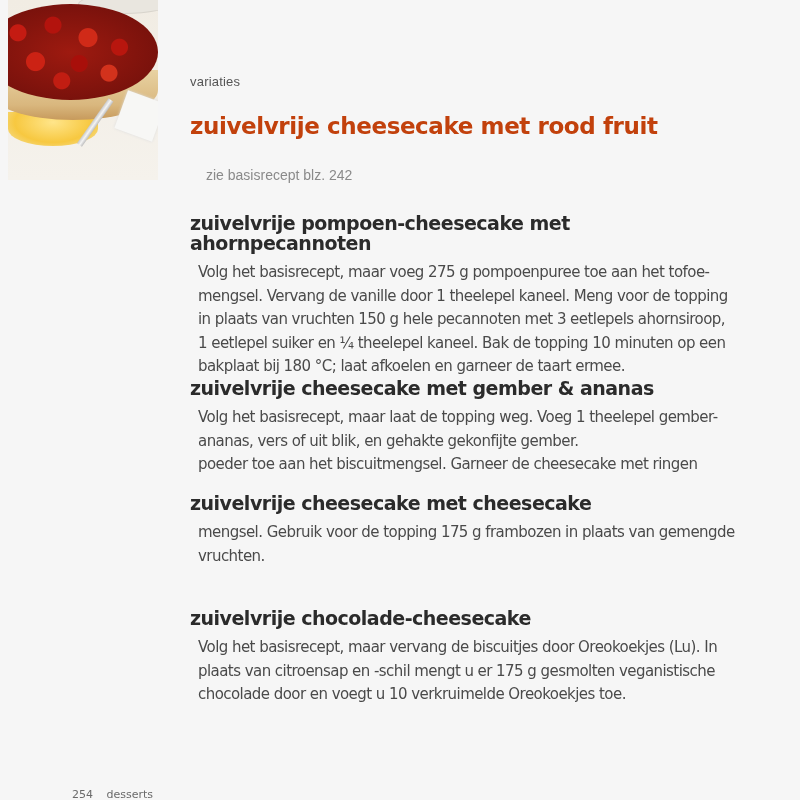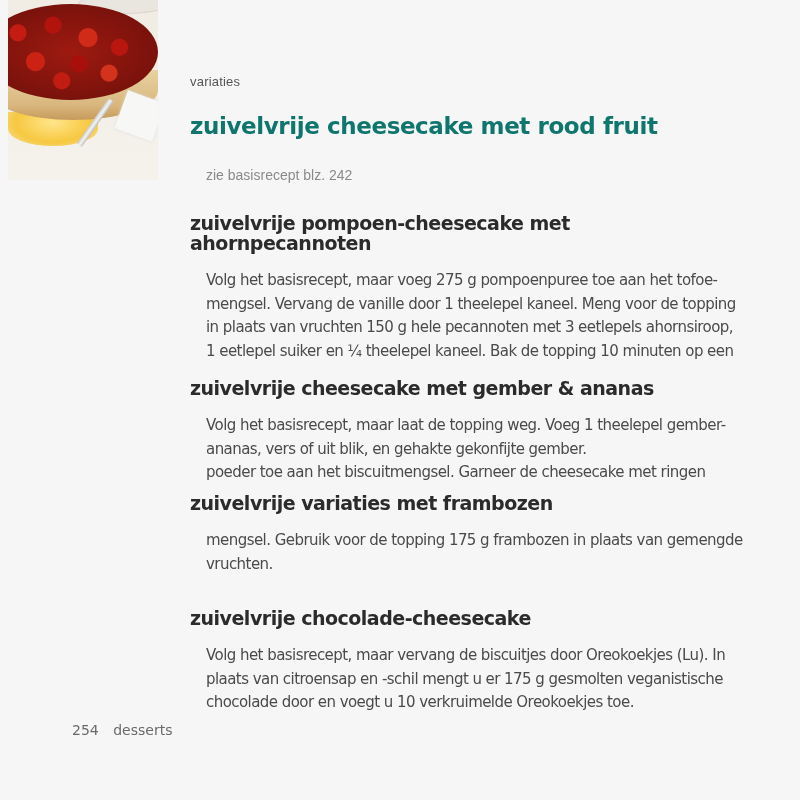--- a/index.html
+++ b/index.html
@@ -55,50 +55,50 @@
   }
 
   .section-label {
     position: absolute; left: 190px; top: 74px;
     font-family: "Liberation Sans", sans-serif;
     font-size: 13px; color: #555; letter-spacing: 0.2px;
   }
   .page-title {
     position: absolute; left: 190px; top: 113px;
     font-family: "DejaVu Sans", sans-serif;
-    font-size: 23px; color: #0f766e; font-weight: 600;
+    font-size: 23px; color: #c2410c; font-weight: 600;
     letter-spacing: -0.4px;
   }
   .base-ref {
     position: absolute; left: 190px; top: 167px;
     font-family: "Liberation Sans", sans-serif;
     font-size: 14px; color: #8a8a8a; margin-left: 16px;
   }
   .variation {
     position: absolute; left: 190px; width: 545px;
   }
   .variation h3 {
     margin: 0; font-family: "DejaVu Sans", sans-serif;
     font-size: 19px; font-weight: 700; color: #2b2b2b;
     letter-spacing: -0.5px; line-height: 20px;
   }
   .variation p {
-    margin: 16px; font-family: "DejaVu Sans", sans-serif;
+    margin: 8px; font-family: "DejaVu Sans", sans-serif;
     font-size: 15px; color: #4a4a4a; line-height: 23.5px;
     letter-spacing: -0.55px; word-spacing: 0px;
   }
   .variation p span { display: block; white-space: nowrap; }
   .v1 { top: 213px; }
   .v2 { top: 378px; }
   .v3 { top: 493px; }
   .v4 { top: 608px; }
 
   .footer {
-    position: absolute; left: 72px; top: 722px;
-    font-family: "DejaVu Sans", sans-serif; font-size: 14px; color: #6a6a6a;
+    position: absolute; left: 72px; top: 788px;
+    font-family: "DejaVu Sans", sans-serif; font-size: 11px; color: #6a6a6a;
   }
   .footer .page-number { margin-right: 10px; }
 </style>
 </head>
 <body>
 
 <div class="photo" title="cheesecake topped with glazed red raspberries on a yellow cake stand">
   <div class="plate-top"></div>
   <div class="stand"></div>
   <div class="cake-base"></div>
@@ -111,34 +111,35 @@
 <h1 class="page-title" style="margin:0">zuivelvrije cheesecake met rood fruit</h1>
 <div class="base-ref">zie basisrecept blz. 242</div>
 
 <div class="variation v1">
   <h3>zuivelvrije pompoen-cheesecake met ahornpecannoten</h3>
   <p>
     <span>Volg het basisrecept, maar voeg 275 g pompoenpuree toe aan het tofoe-</span>
     <span>mengsel. Vervang de vanille door 1 theelepel kaneel. Meng voor de topping</span>
     <span>in plaats van vruchten 150 g hele pecannoten met 3 eetlepels ahornsiroop,</span>
     <span>1 eetlepel suiker en ¼ theelepel kaneel. Bak de topping 10 minuten op een</span>
+    <span>bakplaat bij 180 °C; laat afkoelen en garneer de taart ermee.</span>
   </p>
 </div>
 
 <div class="variation v2">
   <h3>zuivelvrije cheesecake met gember &amp; ananas</h3>
   <p>
     <span>Volg het basisrecept, maar laat de topping weg. Voeg 1 theelepel gember-</span>
     <span>ananas, vers of uit blik, en gehakte gekonfijte gember.</span>
     <span>poeder toe aan het biscuitmengsel. Garneer de cheesecake met ringen</span>
   </p>
 </div>
 
 <div class="variation v3">
-  <h3>zuivelvrije variaties met frambozen</h3>
+  <h3>zuivelvrije cheesecake met cheesecake</h3>
   <p>
     <span>mengsel. Gebruik voor de topping 175 g frambozen in plaats van gemengde</span>
     <span>vruchten.</span>
   </p>
 </div>
 
 <div class="variation v4">
   <h3>zuivelvrije chocolade-cheesecake</h3>
   <p>
     <span>Volg het basisrecept, maar vervang de biscuitjes door Oreokoekjes (Lu). In</span>

